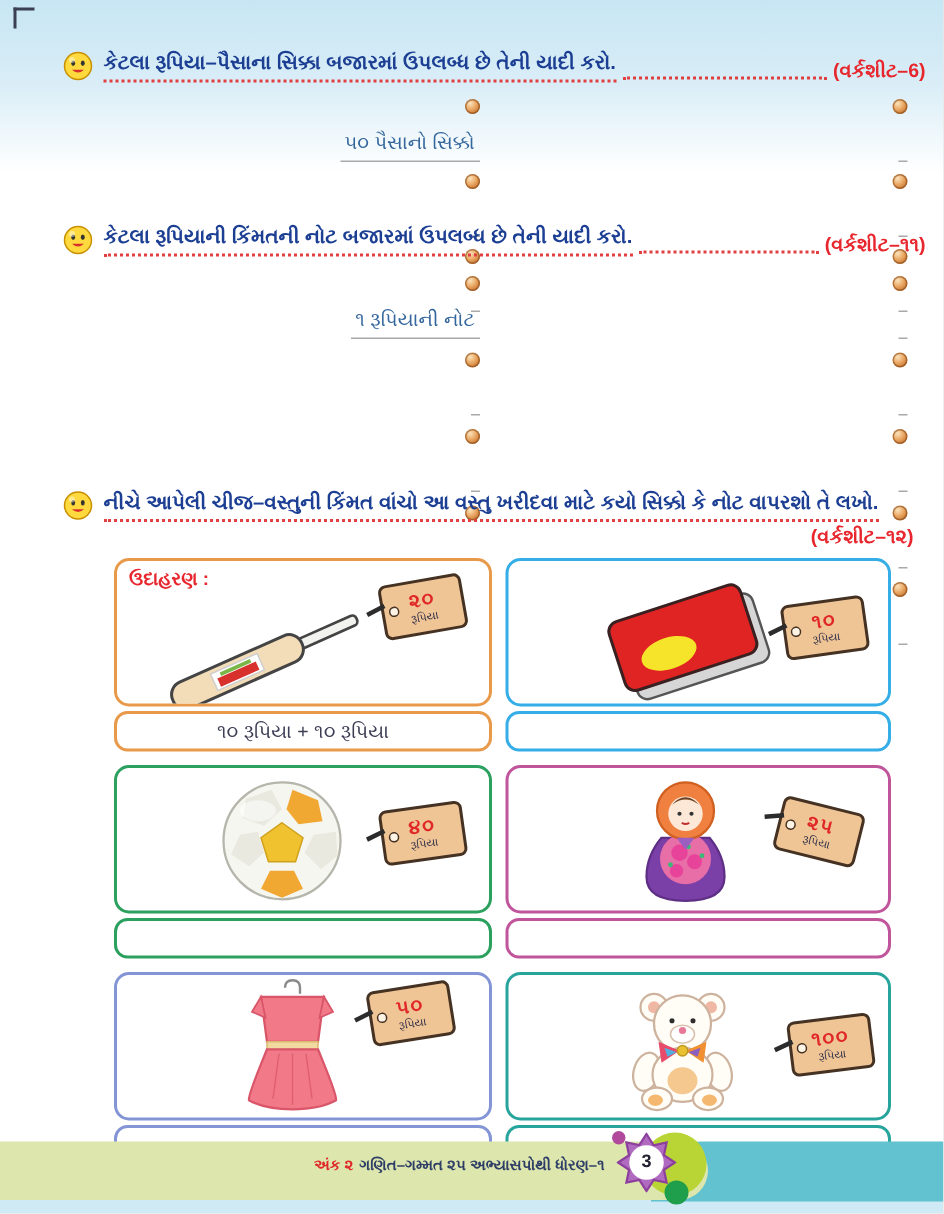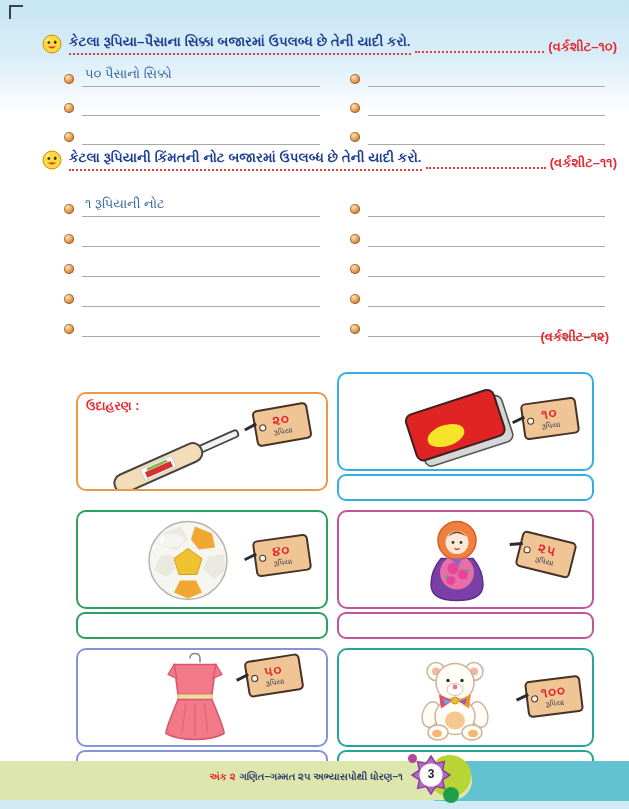--- a/index.html
+++ b/index.html
@@ -25,33 +25,33 @@
   .sec{position:absolute;left:42px;right:12px;}
   .head-row{display:flex;align-items:flex-end;}
   .smiley{flex:0 0 auto;width:20px;height:20px;margin-right:7px;margin-bottom:1px;}
   .head-text{font-size:13.5px;font-weight:bold;color:#1c3f94;border-bottom:2px dotted #e04040;padding-bottom:2px;line-height:1.25;}
   .leader{flex:1 1 auto;border-bottom:2px dotted #e04040;height:1px;margin:0 4px 2px 4px;min-width:20px;}
   .ws{flex:0 0 auto;font-size:13px;font-weight:bold;color:#e8262d;margin-bottom:0;}
   .ws-line2{text-align:right;font-size:13px;font-weight:bold;color:#e8262d;margin-top:2px;padding-right:8px;}
 
   
   .blank-grid{position:absolute;left:64px;right:24px;display:grid;grid-template-columns:1fr 1fr;column-gap:30px;}
-  .slot{display:flex;align-items:flex-end;gap:8px;}
+  .slot{display:flex;align-items:flex-end;gap:8px;flex-direction:column;}
   .bead{flex:0 0 auto;width:10px;height:10px;border-radius:50%;margin-bottom:3px;
     background:radial-gradient(circle at 35% 30%,#fbe3bb 0%,#e8a35e 45%,#b96a28 85%);
     box-shadow:inset 0 0 0 1px rgba(130,70,20,.55);}
   .wline{flex:1 1 auto;border-bottom:1.5px solid #a9a9a9;min-height:19px;font-size:13px;color:#33669c;padding:0 3px 1px 3px;}
 
   
   .cards{position:absolute;left:76px;top:372px;width:520px;display:grid;grid-template-columns:252px 257px;column-gap:9px;row-gap:9px;}
   .card{display:flex;flex-direction:column;}
   .imgbox{position:relative;height:95px;background:#fff;border:2.5px solid #999;border-radius:10px;}
   .ansbox{height:23px;margin-top:3px;background:#fff;border:2.5px solid #999;border-radius:9px;
     display:flex;align-items:center;justify-content:center;font-size:13px;color:#3d3d55;}
-  .b-orange{border-color:#e89a4a;margin-top:20px;} .b-blue{border-color:#35aee8;} .b-green{border-color:#2ca05e;}
+  .b-orange{border-color:#e89a4a;} .b-blue{border-color:#35aee8;} .b-green{border-color:#2ca05e;}
   .b-pink{border-color:#c0559c;} .b-peri{border-color:#8495d6;} .b-teal{border-color:#27a49c;}
   .ex-label{position:absolute;left:8px;top:5px;font-size:12.5px;font-weight:bold;color:#e8262d;z-index:3;}
   .item-art{position:absolute;left:0;top:0;width:100%;height:100%;}
 
   
   .tag{position:absolute;width:52px;height:33px;background:#f0c596;border:2px solid #453223;border-radius:5px;
     display:flex;flex-direction:column;align-items:center;justify-content:center;z-index:2;line-height:1;}
   .tag::before{content:"";position:absolute;left:-12px;top:12px;width:13px;height:2.5px;background:#2c2c2c;transform:rotate(-18deg);}
   .tag::after{content:"";position:absolute;left:3px;top:13px;width:5px;height:5px;border-radius:50%;background:#fdf4e6;border:1.5px solid #453223;}
   .tag-price{font-size:13px;font-weight:bold;color:#e02828;letter-spacing:1px;}
@@ -101,21 +101,21 @@
         <svg width="20" height="20" viewBox="0 0 20 20">
             <circle cx="10" cy="10" r="9" fill="#ffd93d" stroke="#c89000" stroke-width="1"></circle>
             <ellipse cx="6.8" cy="8.2" rx="1.3" ry="1.8" fill="#35352f"></ellipse>
             <ellipse cx="13.2" cy="8.2" rx="1.3" ry="1.8" fill="#35352f"></ellipse>
             <path d="M6 12.5 q4 3.8 8 0 z" fill="#d8302c"></path>
             <circle cx="6" cy="6" r="2" fill="#fff" opacity=".45"></circle>
           </svg>
       </span>
       <span class="head-text">કેટલા રૂપિયા–પૈસાના સિક્કા બજારમાં ઉપલબ્ધ છે તેની યાદી કરો.</span>
       <span class="leader"></span>
-      <span class="ws">(વર્કશીટ–૧૦)</span>
+      <span class="ws">(વર્કશીટ–6)</span>
     </div>
   </div>
   <div class="blank-grid" style="top:66px;row-gap:8px;">
     <div class="slot">
         <span class="bead"></span>
         <span class="wline">૫૦ પૈસાનો સિક્કો</span>
       </div>
     <div class="slot">
         <span class="bead"></span>
         <span class="wline"></span>
@@ -147,21 +147,21 @@
             <ellipse cx="13.2" cy="8.2" rx="1.3" ry="1.8" fill="#35352f"></ellipse>
             <path d="M6 12.5 q4 3.8 8 0 z" fill="#d8302c"></path>
             <circle cx="6" cy="6" r="2" fill="#fff" opacity=".45"></circle>
           </svg>
       </span>
       <span class="head-text">કેટલા રૂપિયાની કિંમતની નોટ બજારમાં ઉપલબ્ધ છે તેની યાદી કરો.</span>
       <span class="leader"></span>
       <span class="ws">(વર્કશીટ–૧૧)</span>
     </div>
   </div>
-  <div class="blank-grid" style="top:196px;row-gap:9px;">
+  <div class="blank-grid" style="top:184px;row-gap:9px;">
     <div class="slot">
         <span class="bead"></span>
         <span class="wline">૧ રૂપિયાની નોટ</span>
       </div>
     <div class="slot">
         <span class="bead"></span>
         <span class="wline"></span>
       </div>
     <div class="slot">
         <span class="bead"></span>
@@ -191,20 +191,32 @@
         <span class="bead"></span>
         <span class="wline"></span>
       </div>
     <div class="slot">
         <span class="bead"></span>
         <span class="wline"></span>
       </div>
   </div>
 
   <div class="sec" style="top:327px;">
+    <div class="head-row">
+      <span class="smiley">
+        <svg width="20" height="20" viewBox="0 0 20 20">
+            <circle cx="10" cy="10" r="9" fill="#ffd93d" stroke="#c89000" stroke-width="1"></circle>
+            <ellipse cx="6.8" cy="8.2" rx="1.3" ry="1.8" fill="#35352f"></ellipse>
+            <ellipse cx="13.2" cy="8.2" rx="1.3" ry="1.8" fill="#35352f"></ellipse>
+            <path d="M6 12.5 q4 3.8 8 0 z" fill="#d8302c"></path>
+            <circle cx="6" cy="6" r="2" fill="#fff" opacity=".45"></circle>
+          </svg>
+      </span>
+      <span class="head-text">નીચે આપેલી ચીજ–વસ્તુની કિંમત વાંચો આ વસ્તુ ખરીદવા માટે કયો સિક્કો કે નોટ વાપરશો તે લખો.</span>
+    </div>
     <div class="ws-line2">(વર્કશીટ–૧૨)</div>
   </div>
 
   <div class="cards">
 
     <div class="card">
       <div class="imgbox b-orange">
         <span class="ex-label">ઉદાહરણ :</span>
         <svg class="item-art" viewBox="0 0 248 90">
           <g transform="rotate(-24 120 50)">
@@ -213,20 +225,21 @@
             <rect x="58" y="47.5" width="34" height="12" fill="#fff" stroke="#cfcfcf"></rect>
             <rect x="61" y="52" width="28" height="6" fill="#d8302c"></rect>
             <rect x="64" y="49" width="22" height="2.5" fill="#7ab648"></rect>
           </g>
         </svg>
         <div class="tag t0">
           <span class="tag-price">૨૦</span>
           <span class="tag-unit">રૂપિયા</span>
         </div>
       </div>
+      <div class="ansbox b-orange">૧૦ રૂપિયા + ૧૦ રૂપિયા</div>
     </div>
 
     <div class="card">
       <div class="imgbox b-blue">
         <svg class="item-art" viewBox="0 0 253 90">
           <g transform="rotate(-18 115 48)">
             <rect x="72" y="28" width="92" height="48" rx="7" fill="#d6d6d6" stroke="#555" stroke-width="1.6" transform="translate(4 5)"></rect>
             <rect x="70" y="25" width="92" height="48" rx="7" fill="#e02323" stroke="#3a2020" stroke-width="2"></rect>
             <ellipse cx="104" cy="56" rx="19" ry="10.5" fill="#f6e42a"></ellipse>
           </g>

